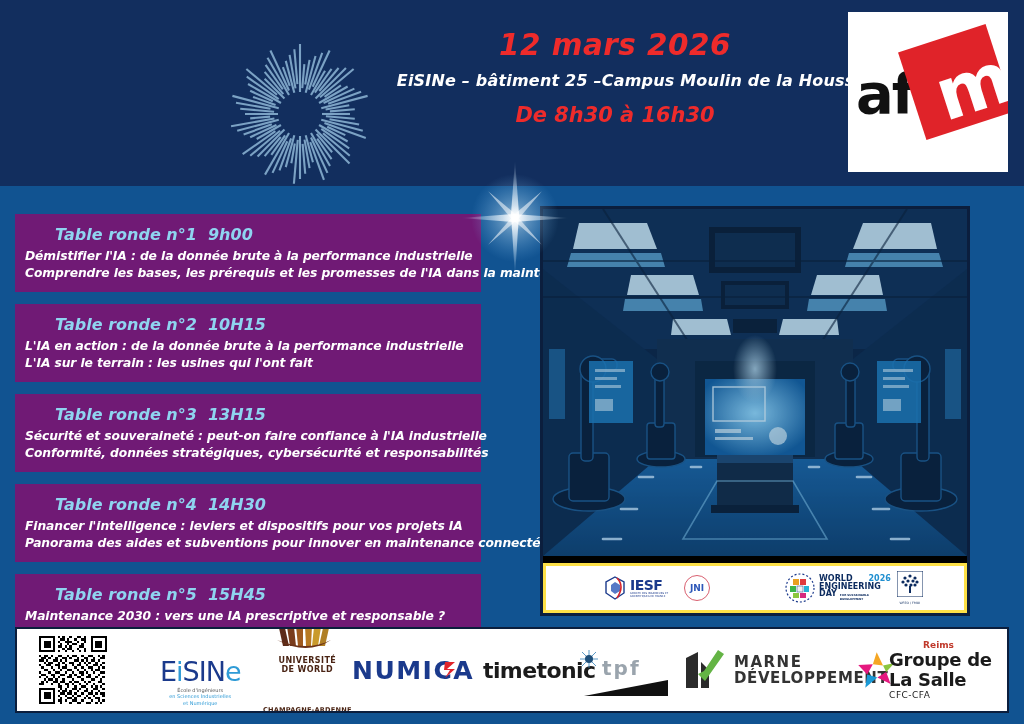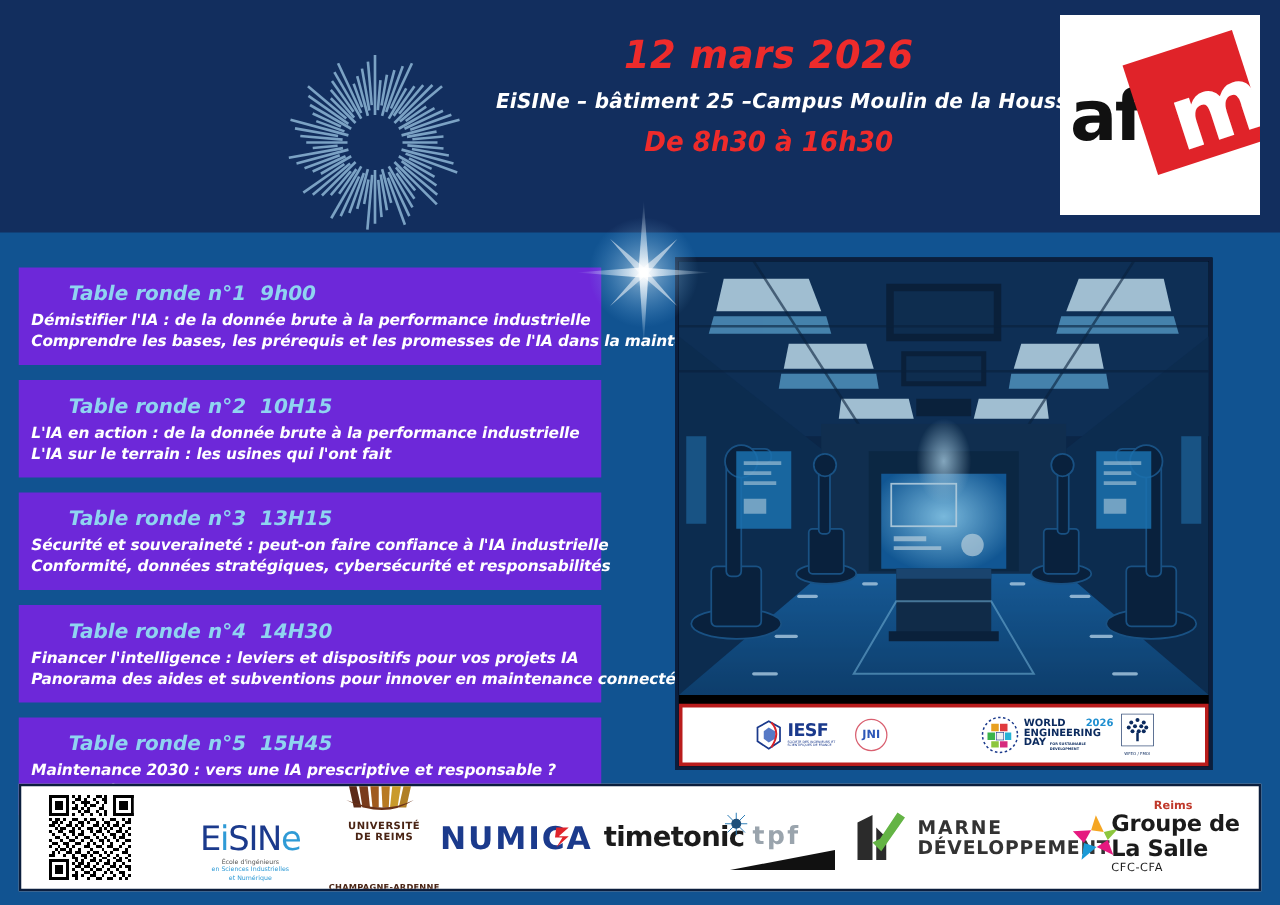--- a/index.html
+++ b/index.html
@@ -123,21 +123,21 @@
     z-index: 5;
     pointer-events: none;
   }
 
   
   #sessions {
     position: absolute; left: 15px; top: 214px;
     width: 466px;
   }
   .session {
-    background: #6d28d9;
+    background: #701a75;
     margin-bottom: 12px;
     padding: 8px 10px 10px 10px;
   }
   .session-title {
     color: #8fd4f0;
     font-family: "DejaVu Sans", sans-serif;
     font-style: italic;
     font-weight: bold;
     font-size: 16px;
     line-height: 26px;
@@ -163,21 +163,21 @@
     background: #000000;
     overflow: hidden;
   }
   #factory-img {
     position: absolute; left: 0; top: 0;
     width: 424px; height: 347px;
   }
   #img-logos-strip {
     position: absolute; left: 0; bottom: 0;
     width: 424px; height: 50px;
-    background: #b91c1c;
+    background: #fde047;
     padding: 3px;
   }
   #img-logos-inner {
     width: 100%; height: 100%;
     background: #ffffff;
     display: flex;
     align-items: center;
     position: relative;
   }
   .strip-group { display: flex; align-items: center; }
@@ -820,21 +820,21 @@
             <path d="M4 2 L10 2 L14 20 L8 20 Z" fill="#5c2a18"></path>
             <path d="M12 1 L19 1 L21 20 L15 20 Z" fill="#7a3c1c"></path>
             <path d="M21 0 L28 0 L28 20 L23 20 Z" fill="#a05a1e"></path>
             <path d="M30 0 L37 0 L36 20 L31 20 Z" fill="#b87a22"></path>
             <path d="M39 1 L46 1 L43 20 L37 20 Z" fill="#c99a2c"></path>
             <path d="M48 2 L54 2 L50 20 L44 20 Z" fill="#b07f25"></path>
             <path d="M2 14 Q32 30 56 14 Q32 26 2 14 Z" fill="#6b3218"></path>
           </g>
         </svg>
         <div style="font-size:8px;font-weight:bold;color:#4a2414;line-height:9px;letter-spacing:0.4px;">UNIVERSITÉ</div>
-        <div style="font-size:8px;font-weight:bold;color:#4a2414;line-height:9px;letter-spacing:0.4px;">DE REIMS</div>
+        <div style="font-size:8px;font-weight:bold;color:#4a2414;line-height:9px;letter-spacing:0.4px;">DE WORLD</div>
         <div style="font-size:6.6px;font-weight:bold;color:#4a2414;line-height:8px;letter-spacing:0.2px;margin-top:32px;">CHAMPAGNE-ARDENNE</div>
       </div>
     </div>
 
     <div class="partner" id="numica-logo">
       <span style="font-size:25px;font-weight:bold;color:#1b3a8c;letter-spacing:1.5px;">NUMICA</span>
     </div>
 
     <div class="partner" id="timetonic-logo">
       <svg width="14" height="18" viewBox="0 0 14 18">

